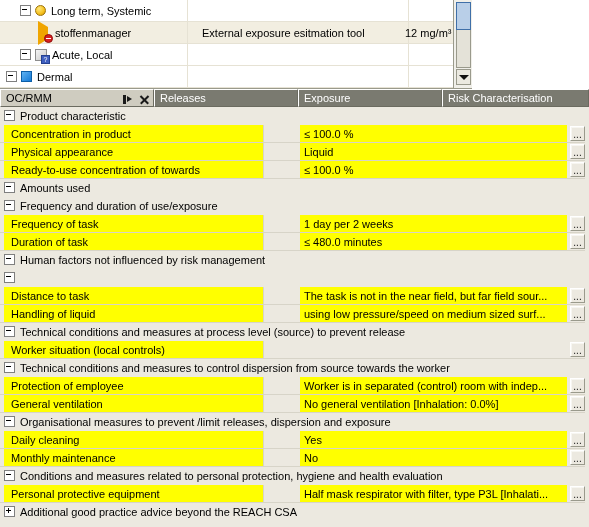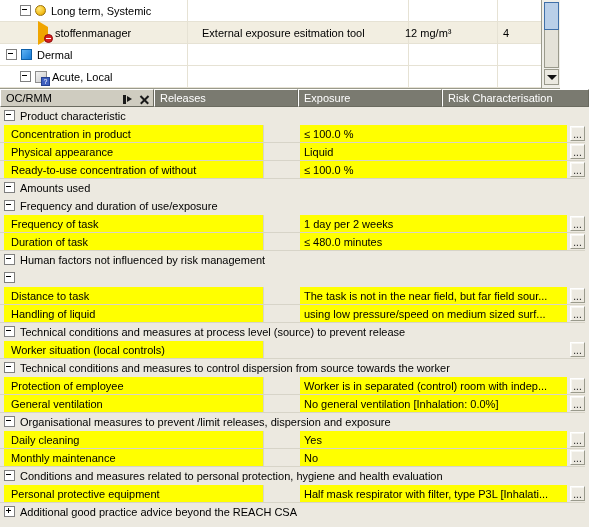--- a/index.html
+++ b/index.html
@@ -13,21 +13,21 @@
     overflow: hidden;
     font-family: "Liberation Sans", sans-serif;
     font-size: 11px;
     color: #000000;
   }
 
   
   #top-panel {
     position: absolute;
     left: 0; top: 0;
-    width: 560px;
+    width: 472px;
     height: 89px;
     background: #ffffff;
     border-bottom: 1px solid #9a9a8c;
     box-sizing: border-box;
     overflow: hidden;
   }
   #tree-grid {
     position: absolute;
     left: 0; top: 0;
     width: 570px;
@@ -381,41 +381,41 @@
         <div class="tree-cell-name" style="padding-left: 38px;">
           <span style="display: inline-block; width: 0px; flex: 0 0 auto;"></span>
           <span class="ic ic-triangle"><span class="tri"></span><span class="badge-stop"></span></span>
           <span>stoffenmanager</span>
         </div>
         <div class="tree-cell-b">External exposure esitmation tool</div>
         <div class="tree-cell-c">12 mg/m³</div>
         <div class="tree-cell-d">4</div>
       </div>
       <div class="tree-row">
-        <div class="tree-cell-name" style="padding-left: 6px;">
-          <span class="expander"></span>
-          <span class="ic ic-square-blue"></span>
-          <span>Dermal</span>
-        </div>
-        <div class="tree-cell-b"></div>
-        <div class="tree-cell-c"></div>
-        <div class="tree-cell-d"></div>
-      </div>
-      <div class="tree-row">
         <div class="tree-cell-name" style="padding-left: 20px;">
           <span class="expander"></span>
           <span class="ic ic-square-gray">
             <span class="badge-q">?</span>
           </span>
           <span>Acute, Local</span>
         </div>
         <div class="tree-cell-b"></div>
         <div class="tree-cell-c"></div>
         <div class="tree-cell-d"></div>
       </div>
+      <div class="tree-row">
+        <div class="tree-cell-name" style="padding-left: 6px;">
+          <span class="expander"></span>
+          <span class="ic ic-square-blue"></span>
+          <span>Dermal</span>
+        </div>
+        <div class="tree-cell-b"></div>
+        <div class="tree-cell-c"></div>
+        <div class="tree-cell-d"></div>
+      </div>
     </div>
 
   <div id="tree-scroll">
     <div class="track"></div>
     <div class="thumb"></div>
     <div class="arrow-down">
       <span class="glyph"></span>
     </div>
   </div>
 </div>
@@ -456,21 +456,21 @@
     </div>
     <div class="grow prop">
       <span class="left-gutter"></span>
       <span class="pname">Physical appearance</span>
       <span class="pval">Liquid</span>
       <span class="btn-cell-bg"></span>
       <span class="ellipsis-btn">...</span>
     </div>
     <div class="grow prop">
       <span class="left-gutter"></span>
-      <span class="pname">Ready-to-use concentration of without</span>
+      <span class="pname">Ready-to-use concentration of towards</span>
       <span class="pval">≤ 100.0 %</span>
       <span class="btn-cell-bg"></span>
       <span class="ellipsis-btn">...</span>
     </div>
     <div class="grow group">
       <span class="expander"></span>
       <span class="gtext">Amounts used</span>
     </div>
     <div class="grow group">
       <span class="expander"></span>

